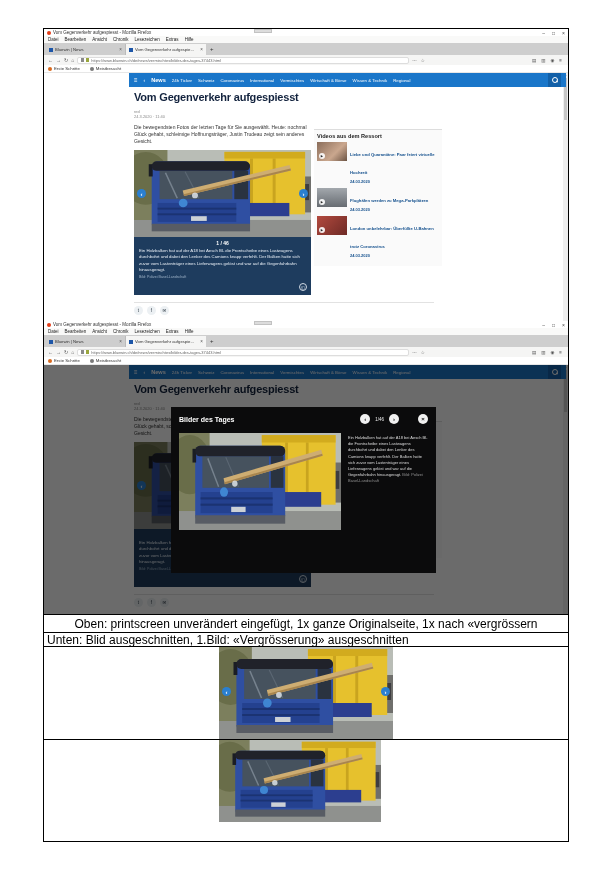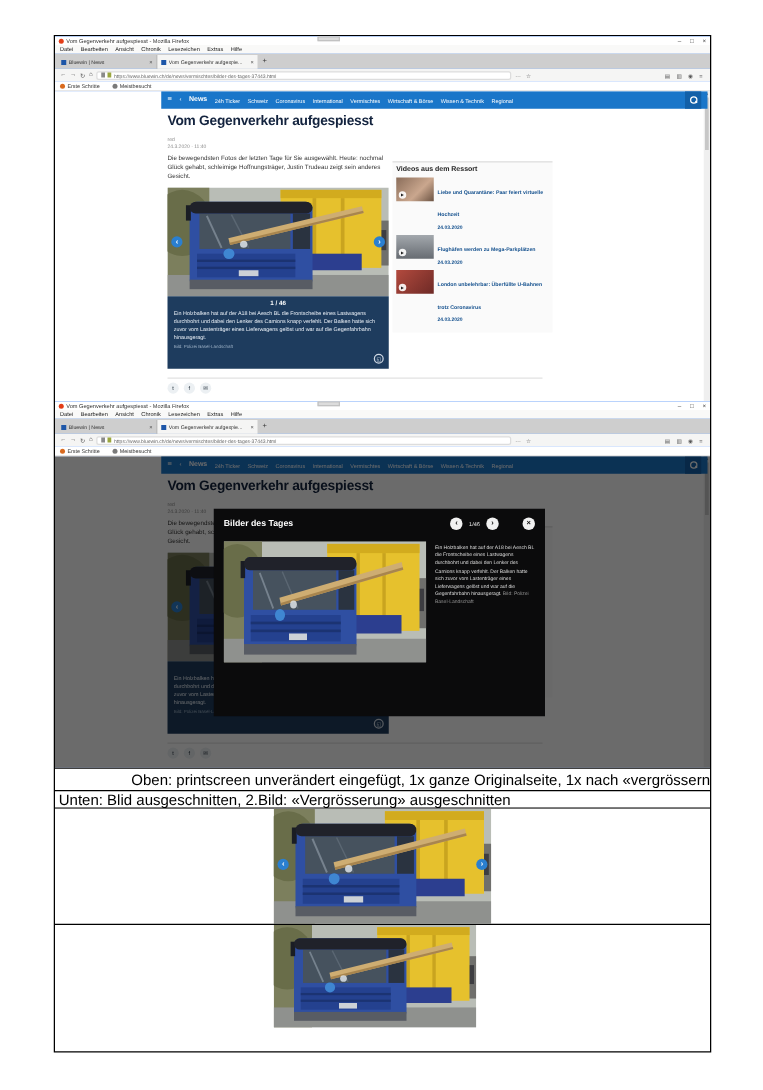--- a/index.html
+++ b/index.html
@@ -1,18 +1,18 @@
 <!DOCTYPE html>
 <html><head>
 <meta charset="utf-8">
 <style>
   html,body{margin:0;padding:0;}
   body{width:610px;height:872px;background:#fff;font-family:"Liberation Sans",sans-serif;position:relative;overflow:hidden;}
   .frame{position:absolute;left:43px;top:28px;width:524px;height:812px;border:1px solid #000;background:#fff;}
-  .shot{position:absolute;left:0;width:524px;overflow:hidden;background:#3b82f6;}
+  .shot{position:absolute;left:0;width:524px;overflow:hidden;background:#e5e5e5;}
 
   
   .titlebar{position:relative;height:7px;background:#fff;display:flex;align-items:center;padding:0 3px;font-size:4.5px;color:#333;}
   .ffdot{width:4px;height:4px;border-radius:50%;background:#e33d18;margin-right:2px;flex:0 0 auto;}
   .artifact{position:absolute;left:210px;top:0px;width:18px;height:4px;background:#dcdcdc;border:1px solid #c2c2c2;box-sizing:border-box;}
   .wctrl{margin-left:auto;display:flex;gap:7px;color:#444;font-size:5px;}
   .menubar{height:7px;background:#f9f9f8;display:flex;gap:6px;align-items:center;padding:0 4px;font-size:4.5px;color:#222;}
   .tabbar{height:12px;background:#cecece;display:flex;align-items:flex-end;padding-left:2px;}
   .tab{height:11px;display:flex;align-items:center;gap:2px;padding:0 3px;width:80px;box-sizing:border-box;border-right:1px solid #bbb;}
   .tab.active{background:#f5f5f4;border-right:none;}
@@ -81,21 +81,21 @@
   .lbc{width:10px;height:10px;border-radius:50%;background:#f1f1f1;color:#111;font-size:6px;font-weight:bold;display:flex;align-items:center;justify-content:center;line-height:1;}
   .lbcnt{font-size:4.5px;color:#eee;}
   .lbclose{margin-left:14px;}
   .lbimg{position:absolute;left:8px;top:26px;width:162px;height:97px;}
   .lbimg svg{display:block;width:100%;height:100%;}
   .lbcap{position:absolute;left:177px;top:28px;width:80px;font-size:4px;line-height:1.55;color:#ddd;}
   .lbcredit{color:#8f8f8f;}
 
   
   .caprow{position:absolute;left:0;width:524px;box-sizing:border-box;background:#fff;font-size:12px;color:#000;display:flex;align-items:center;} 
-  .rowcap-top{top:585px;height:18px;border-top:1px solid #000;justify-content:flex-end;}
+  .rowcap-top{top:585px;height:18px;border-top:1px solid #000;justify-content:center;}
   .rowcap-mid{top:603px;height:15px;border-top:1px solid #000;border-bottom:1px solid #000;padding-left:3px;}
   .imgrow{position:absolute;left:0;width:524px;background:#fff;}
   .row-img1{top:618px;height:92px;}
   .row-img2{top:710px;height:84px;border-top:1px solid #000;}
   .rowcap-bot{top:794px;height:18px;border-top:1px solid #000;justify-content:center;}
   .cropimg{position:absolute;left:175px;top:0;}
   .cropimg svg{display:block;width:100%;height:100%;}
   .crop1{width:174px;height:92px;}
   .crop2{width:162px;height:82px;}
 </style>
@@ -428,21 +428,21 @@
           <span class="lbcredit">Bild: Polizei Basel-Landschaft</span>
         </div>
       </div>
     </div>
   </section>
 
   <div class="caprow rowcap-top">
     <span>Oben: printscreen unverändert eingefügt, 1x ganze Originalseite, 1x nach «vergrössern</span>
   </div>
   <div class="caprow rowcap-mid">
-    <span>Unten: Blid ausgeschnitten, 2.Bild: «Vergrösserung» ausgeschnitten</span>
+    <span>Unten: Blid ausgeschnitten, 1.Bild: «Vergrösserung» ausgeschnitten</span>
   </div>
   <div class="imgrow row-img1">
     <div class="cropimg crop1">
       <svg viewBox="0 0 180 92" preserveAspectRatio="none">
           <use href="#tk"></use>
         </svg>
       <span class="carr" style="left:3px;top:40px;">‹</span>
       <span class="carr" style="right:3px;top:40px;">›</span>
     </div>
   </div>

